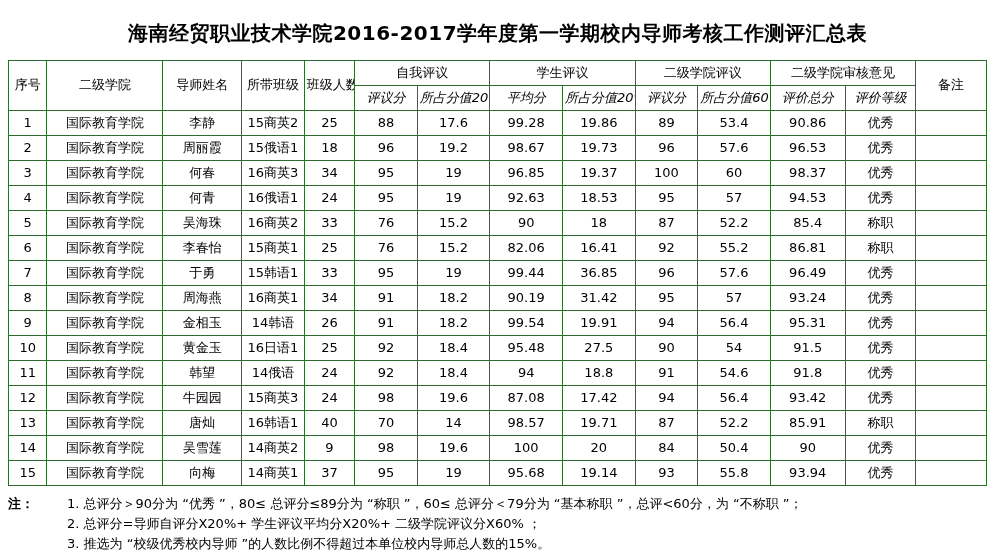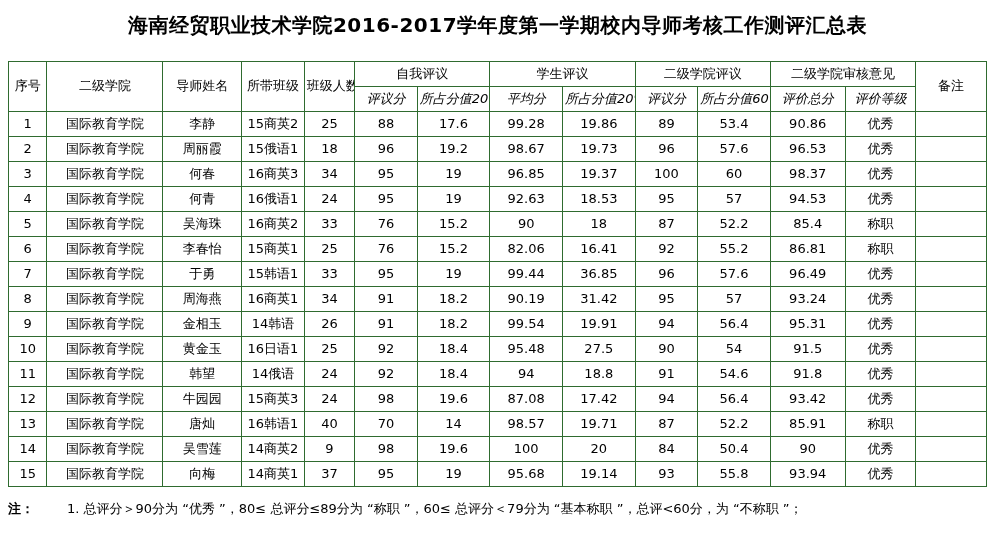--- a/index.html
+++ b/index.html
@@ -12,35 +12,35 @@
     height: 557px;
     font-family: "DejaVu Sans", "Liberation Sans", sans-serif;
     color: #000000;
     overflow: hidden;
   }
   .page {
     width: 995px;
     height: 557px;
     position: relative;
     box-sizing: border-box;
-    padding: 0 8px;
+    padding: 8px 8px;
   }
   .doc-title {
     text-align: center;
     font-size: 20px;
     font-weight: bold;
     letter-spacing: 0.5px;
     padding-top: 12px;
     padding-bottom: 10px;
     font-family: "DejaVu Sans", "Liberation Sans", sans-serif;
   }
   table.grid {
     border-collapse: collapse;
     width: 979px;
-    margin: 12px auto;
+    margin: 3px auto;
     table-layout: fixed;
   }
   table.grid th, table.grid td {
     border: 1px solid #2f6b2f;
     text-align: center;
     vertical-align: middle;
     font-size: 13px;
     padding: 1px 2px;
     line-height: 1.15;
     white-space: nowrap;
@@ -389,16 +389,18 @@
           <td>优秀</td>
           <td></td>
         </tr>
       </tbody>
   </table>
 
   <div class="notes">
     <div class="notes-label">注：</div>
     <div class="notes-list" id="notes-list">
         <div>1. 总评分＞90分为 “优秀 ”，80≤ 总评分≤89分为 “称职 ”，60≤ 总评分＜79分为 “基本称职 ”，总评&lt;60分，为 “不称职 ”；</div>
+        <div>2. 总评分=导师自评分X20%+ 学生评议平均分X20%+ 二级学院评议分X60% ；</div>
+        <div>3. 推选为 “校级优秀校内导师 ”的人数比例不得超过本单位校内导师总人数的15%。</div>
       </div>
   </div>
 
 </div>
 
 </body></html>

